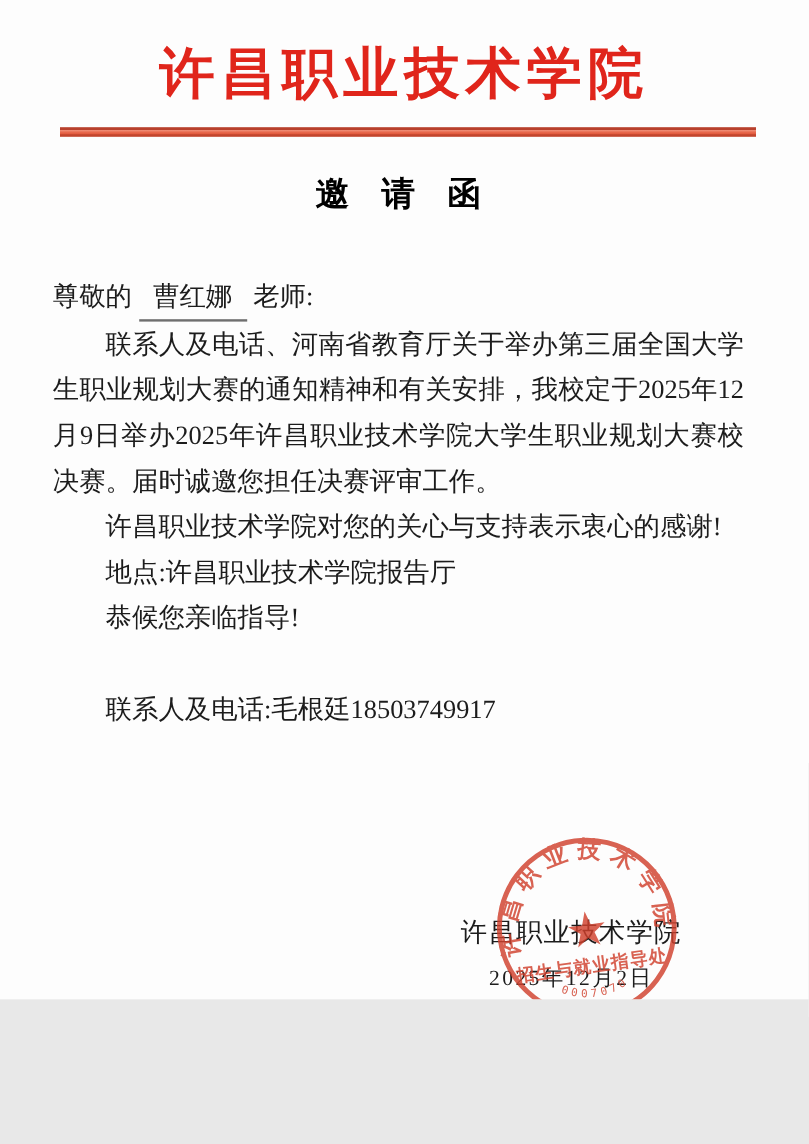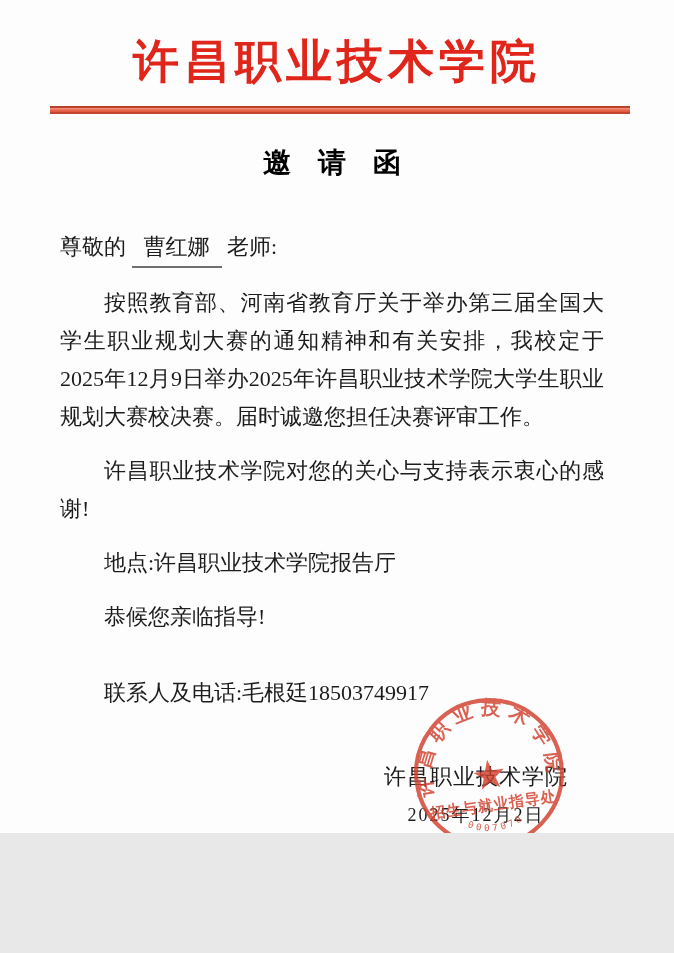--- a/index.html
+++ b/index.html
@@ -39,21 +39,21 @@
     letter-spacing:10px;
     line-height:1.3;
     color:#000000;
   }
   .content{
     margin:46px 54px 0 44px;
     font-size:22px;
     line-height:38px;
     text-align:justify;
   }
-  .content p{ margin:16px; }
+  .content p{ margin:0; }
   .indent{ text-indent:2em; }
   .salutation{ text-indent:0; }
   .guest-name{
     display:inline-block;
     padding:0 12px;
     border-bottom:2px solid #6f6f6f;
     font-weight:400;
   }
   .contact-line{ margin-top:38px !important; }
   .sign-block{
@@ -80,21 +80,21 @@
 
   <div class="school-title">许昌职业技术学院</div>
 
   <div class="red-rule rule-top"></div>
 
   <div class="invite-title">邀 请 函</div>
 
   <div class="content">
     <p class="salutation"><span>尊敬的</span> <span class="guest-name">曹红娜</span> <span>老师:</span></p>
 
-    <p class="indent">按照教育部、河南省教育厅关于举办第三届全国大学生职业规划大赛的通知精神和有关安排，我校定于2025年12月9日举办2025年许昌职业技术学院大学生职业规划大赛校决赛。届时诚邀您担任决赛评审工作。</p>
+    <p class="indent">联系人及电话、河南省教育厅关于举办第三届全国大学生职业规划大赛的通知精神和有关安排，我校定于2025年12月9日举办2025年许昌职业技术学院大学生职业规划大赛校决赛。届时诚邀您担任决赛评审工作。</p>
 
 
     <p class="indent">许昌职业技术学院对您的关心与支持表示衷心的感谢!</p>
 
     <p class="indent">地点:许昌职业技术学院报告厅</p>
 
     <p class="indent">恭候您亲临指导!</p>
 
     <p class="indent contact-line">联系人及电话:毛根廷18503749917</p>
   </div>

